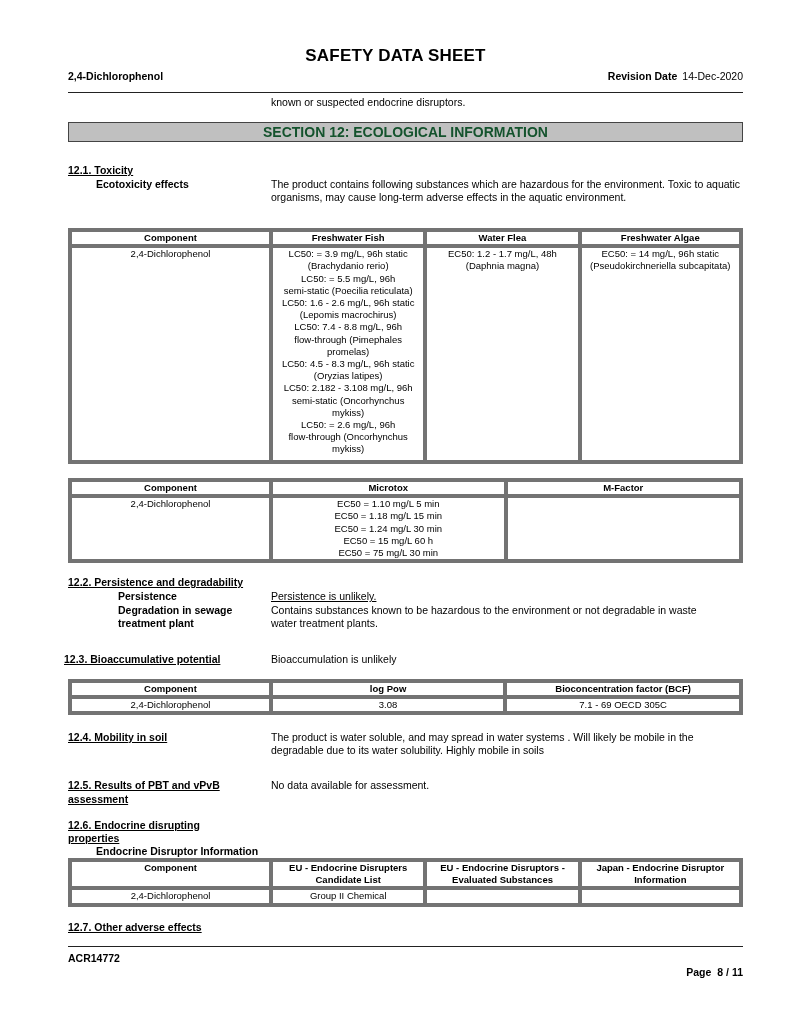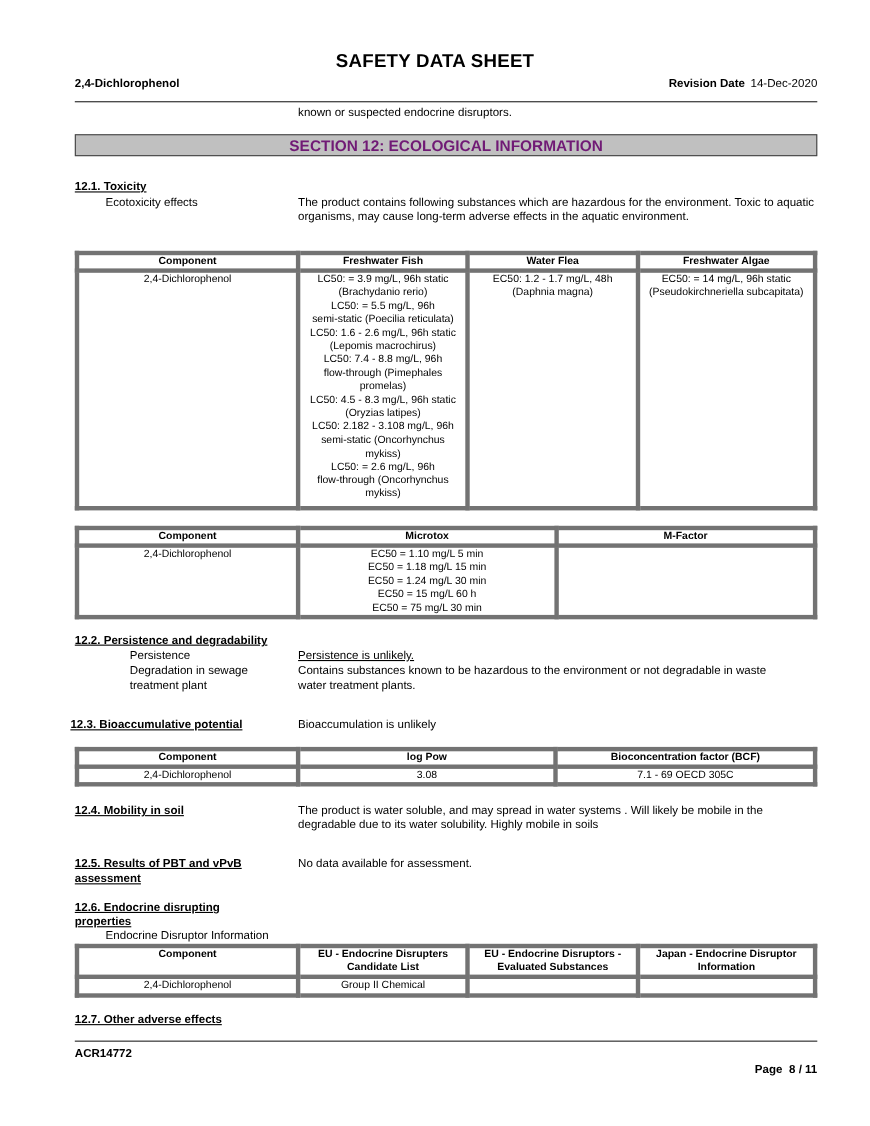--- a/index.html
+++ b/index.html
@@ -4,23 +4,23 @@
 <style>
   html, body { margin: 0; padding: 0; background: #ffffff; }
   body { width: 791px; height: 1024px; position: relative; font-family: "Liberation Sans", sans-serif; color: #000; font-size: 10.5px; overflow: hidden; }
   .abs { position: absolute; }
   .doc-title { top: 46px; left: 0; width: 791px; text-align: center; font-weight: bold; font-size: 17px; letter-spacing: 0.2px; }
   .hdr-product { top: 70px; left: 68px; font-weight: bold; font-size: 10.5px; }
   .hdr-rev { top: 70px; right: 48px; font-size: 10.5px; }
   .hdr-rev .lbl { font-weight: bold; margin-right: 5px; }
   .hrule { left: 68px; width: 675px; height: 0; border-top: 1.5px solid #222; }
   .carry { top: 96px; left: 271px; font-size: 10.5px; }
-  .section-bar { top: 122px; left: 68px; width: 673px; height: 18px; background: #c0c0c0; border: 1px solid #444; text-align: center; font-weight: bold; font-size: 14px; color: #701a75; line-height: 19px; }
+  .section-bar { top: 122px; left: 68px; width: 673px; height: 18px; background: #c0c0c0; border: 1px solid #444; text-align: center; font-weight: bold; font-size: 14px; color: #14532d; line-height: 19px; }
   .sub { font-weight: bold; text-decoration: underline; font-size: 10.5px; }
-  .lab { font-weight: normal; font-size: 10.5px; padding-left: 28px; }
+  .lab { font-weight: bold; font-size: 10.5px; padding-left: 28px; }
   .txt { font-size: 10.5px; line-height: 13px; }
   table.sds { position: absolute; border-collapse: collapse; font-size: 9.5px; }
   table.sds th, table.sds td { border: 4px solid #737373; padding: 0 1px; text-align: center; vertical-align: top; line-height: 12.2px; }
   table.sds th { font-weight: bold; }
   table.sds { border: 1.5px solid #333; }
   .cellline { display: block; }
   .footer-code { top: 952px; left: 68px; font-weight: bold; font-size: 10.5px; }
   .footer-page { top: 966px; right: 48px; font-weight: bold; font-size: 10.5px; }
   .footer-page span { margin-left: 6px; }
 </style>

